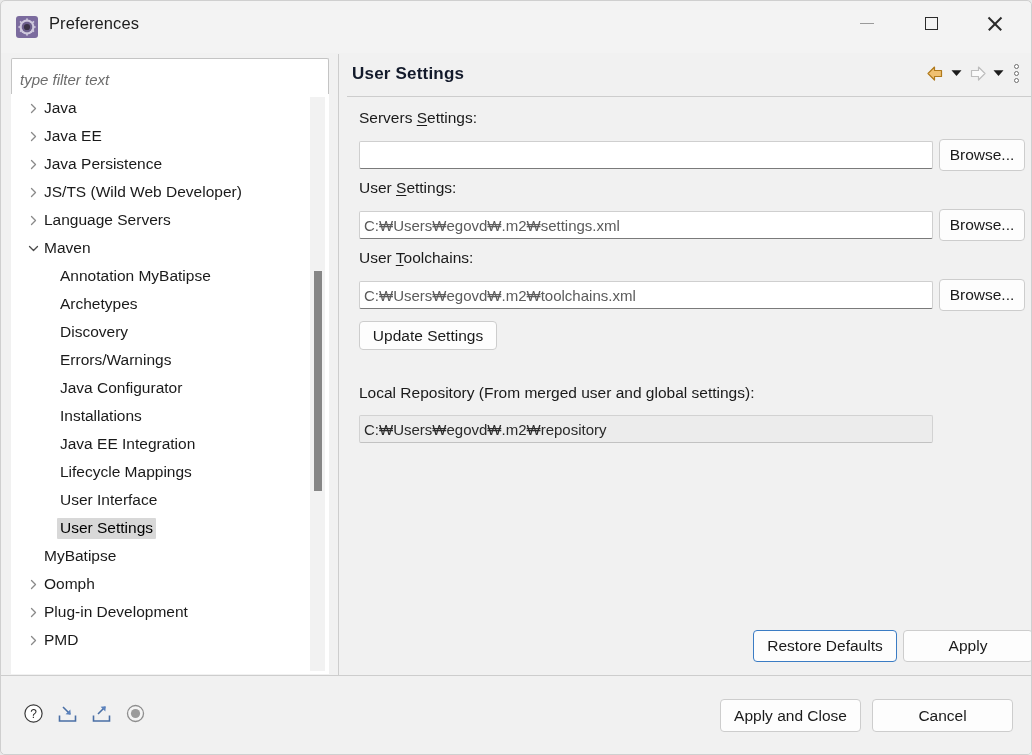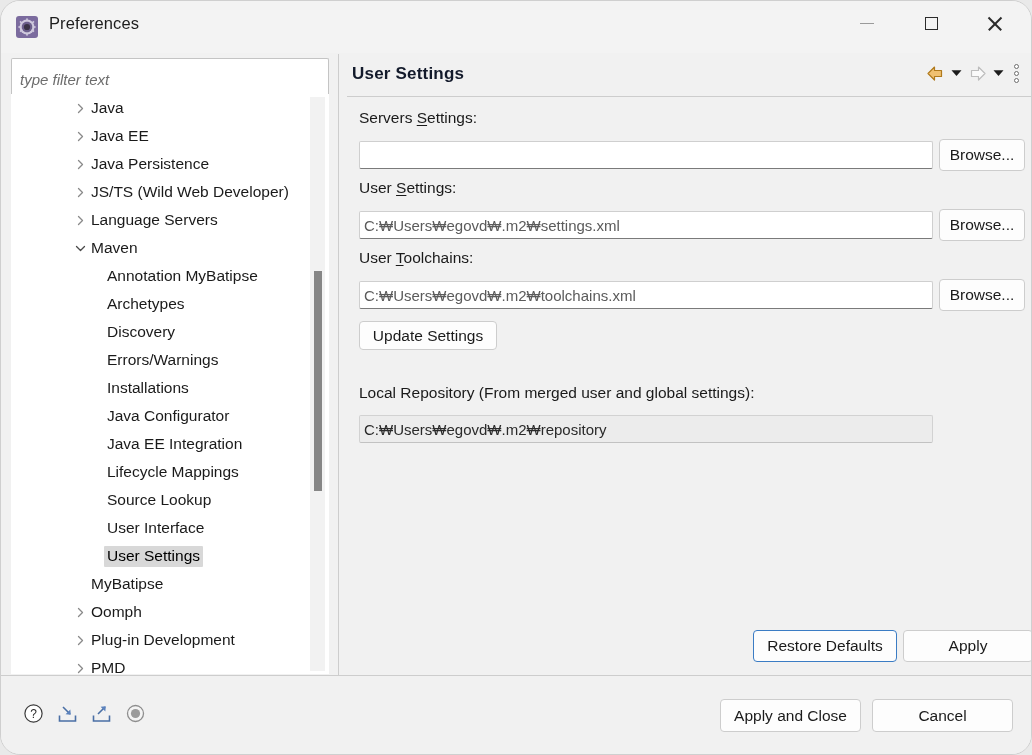--- a/index.html
+++ b/index.html
@@ -11,21 +11,21 @@
     font-family: "Liberation Sans", sans-serif;
     overflow: hidden;
   }
 
   .window {
     position: absolute;
     left: 0; top: 0;
     width: 1032px; height: 755px;
     background: #f1f1f1;
     border: 1px solid #cfcfcf;
-    border-radius: 20px;
+    border-radius: 5px;
     overflow: hidden;
   }
 
   
   .titlebar {
     position: absolute;
     left: 0; top: 0;
     width: 1032px; height: 52px;
     background: #f3f3f3;
     border-top-left-radius: 8px;
@@ -86,21 +86,20 @@
   }
   .filter-box::placeholder { color: #6d6d6d; }
 
   
   .tree {
     position: absolute;
     left: 10px; top: 93px;
     width: 318px; height: 580px;
     background: #ffffff;
     overflow: hidden;
-    padding-left: 47px;
   }
   .tree-row {
     position: relative;
     height: 28px;
     display: flex;
     align-items: center;
     white-space: nowrap;
   }
   .tree-arrow {
     width: 16px; height: 28px;
@@ -341,33 +340,30 @@
       <div class="tree-row lvl1">
         <span class="tree-label">Archetypes</span>
       </div>
       <div class="tree-row lvl1">
         <span class="tree-label">Discovery</span>
       </div>
       <div class="tree-row lvl1">
         <span class="tree-label">Errors/Warnings</span>
       </div>
       <div class="tree-row lvl1">
+        <span class="tree-label">Java Configurator</span>
+      </div>
+      <div class="tree-row lvl1">
         <span class="tree-label">Installations</span>
       </div>
       <div class="tree-row lvl1">
-        <span class="tree-label">Java Configurator</span>
-      </div>
-      <div class="tree-row lvl1">
         <span class="tree-label">Java EE Integration</span>
       </div>
       <div class="tree-row lvl1">
         <span class="tree-label">Lifecycle Mappings</span>
-      </div>
-      <div class="tree-row lvl1">
-        <span class="tree-label">Source Lookup</span>
       </div>
       <div class="tree-row lvl1">
         <span class="tree-label">User Interface</span>
       </div>
       <div class="tree-row lvl1 selected">
         <span class="tree-label">User Settings</span>
       </div>
       <div class="tree-row lvl0">
         <span class="tree-arrow"></span>
         <span class="tree-label">MyBatipse</span>

